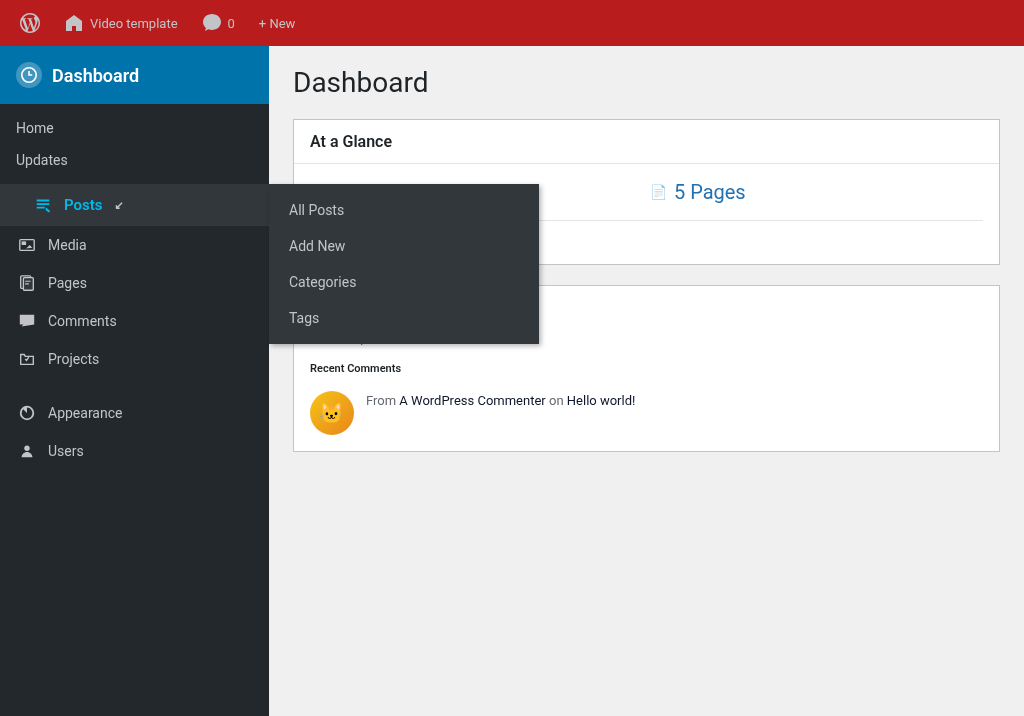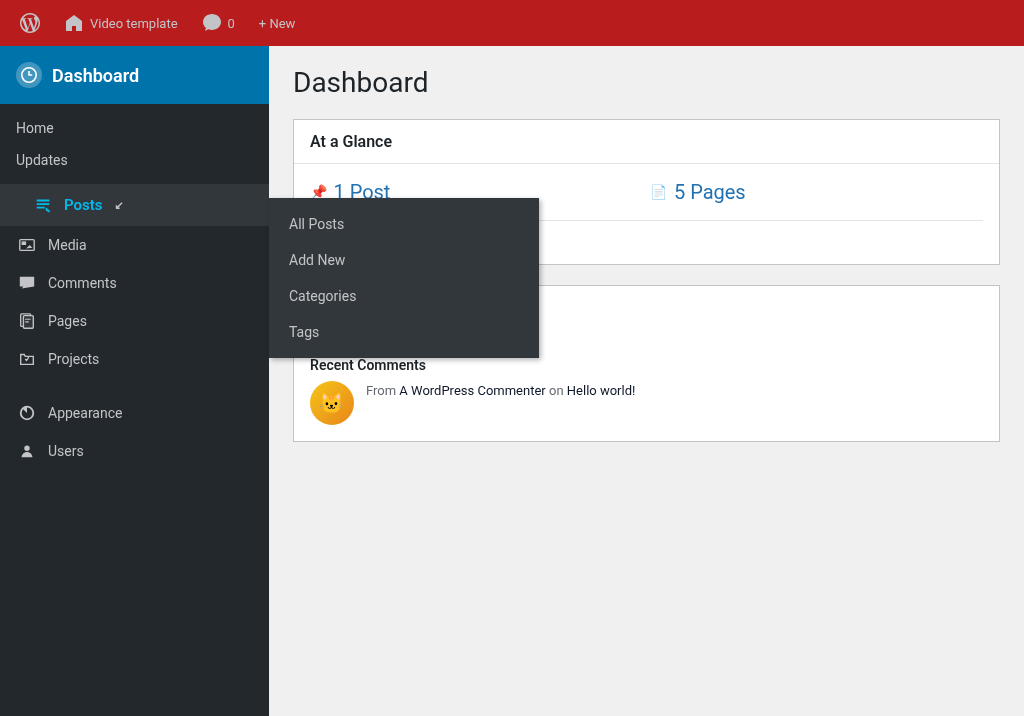--- a/index.html
+++ b/index.html
@@ -110,21 +110,20 @@
 
     .flyout-menu {
       position: absolute;
       left: 269px;
       top: 0;
       background: #32373c;
       width: 270px;
       z-index: 100;
       padding: 8px 0;
       box-shadow: 2px 2px 5px rgba(0,0,0,0.3);
-      margin-top: 14px;
     }
     
     .posts-container {
       position: relative;
     }
 
     .flyout-item {
       display: block;
       padding: 10px 20px;
       color: #c3c4c7;
@@ -191,24 +190,24 @@
     .theme-text {
       color: #646970;
       font-size: 13px;
       margin-top: 12px;
       padding-top: 12px;
       border-top: 1px solid #e2e4e7;
     }
     .theme-text a { color: #2271b1; text-decoration: none; }
 
     .activity-header {
-      font-size: 14px;
+      font-size: 11px;
       font-weight: 600;
       color: #1d2327;
-      margin-bottom: 8px;
+      margin-bottom: 16px;
     }
 
     .recently-published { margin-bottom: 16px; }
     .pub-item { display: flex; gap: 16px; align-items: center; font-size: 13px; }
     .pub-date { color: #646970; }
     .pub-link { color: #2271b1; text-decoration: none; }
 
     .comments-section {}
     .comment-item { display: flex; gap: 12px; align-items: flex-start; font-size: 13px; }
     .comment-avatar {
@@ -307,35 +306,35 @@
           <rect x="4" y="6" width="5" height="4"></rect>
           <path d="M9 14l4-4 3 3"></path>
         </svg>
       </div>
       <span>Media</span>
     </div>
 
     <div class="menu-item">
       <div class="menu-icon">
         <svg width="18" height="18" viewBox="0 0 20 20" fill="#c3c4c7">
-          <path d="M2 3h16v11H2zm2 13l2-2h12"></path>
-        </svg>
-      </div>
-      <span>Comments</span>
-    </div>
-
-    <div class="menu-item">
-      <div class="menu-icon">
-        <svg width="18" height="18" viewBox="0 0 20 20" fill="#c3c4c7">
           <rect x="3" y="2" width="11" height="14" rx="1" fill="none" stroke="#c3c4c7" stroke-width="1.5"></rect>
           <rect x="6" y="4" width="11" height="14" rx="1" fill="#32373c" stroke="#c3c4c7" stroke-width="1.5"></rect>
           <path d="M8 8h6M8 11h4" stroke="#c3c4c7" stroke-width="1.2"></path>
         </svg>
       </div>
       <span>Pages</span>
+    </div>
+
+    <div class="menu-item">
+      <div class="menu-icon">
+        <svg width="18" height="18" viewBox="0 0 20 20" fill="#c3c4c7">
+          <path d="M2 3h16v11H2zm2 13l2-2h12"></path>
+        </svg>
+      </div>
+      <span>Comments</span>
     </div>
 
     <div class="menu-item">
       <div class="menu-icon">
         <svg width="18" height="18" viewBox="0 0 20 20" fill="#c3c4c7">
           <path d="M3 5h4l1 2h9v9H3V5z" fill="none" stroke="#c3c4c7" stroke-width="1.5"></path>
           <path d="M8 10l1.5 1.5L12 8" stroke="#c3c4c7" stroke-width="1.5" fill="none"></path>
         </svg>
       </div>
       <span>Projects</span>

